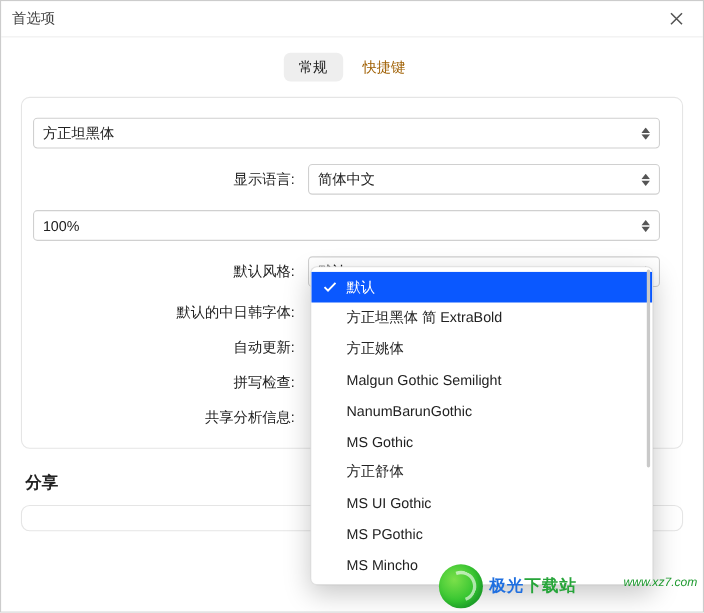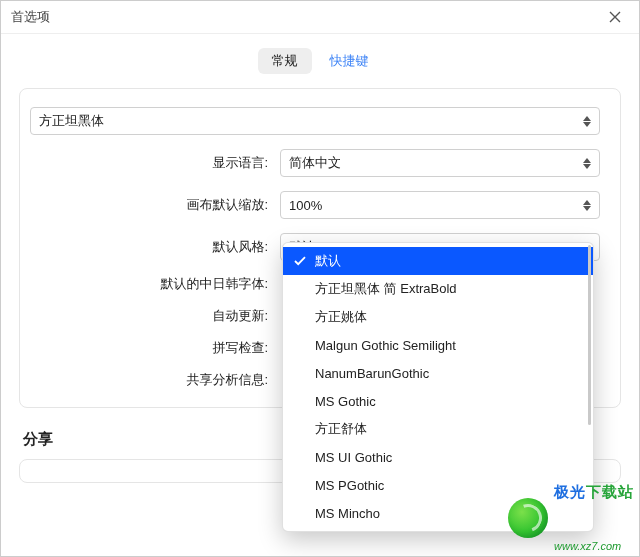--- a/index.html
+++ b/index.html
@@ -42,21 +42,21 @@
   .tabs {
     display: flex;
     justify-content: center;
     gap: 4px;
     padding: 14px 0 10px;
   }
   .tab {
     padding: 4px 14px;
     border-radius: 6px;
     font-size: 13px;
-    color: #3b82f6;
+    color: #a16207;
     cursor: default;
   }
   .tab.active {
     background: #eee;
     color: #222;
   }
   .content-scroll {
     flex: 1;
     overflow-y: auto;
     padding: 0 18px 18px;
@@ -181,21 +181,21 @@
   .wm-swirl::after{
     content:"";
     position:absolute;
     left:6px; top:6px; right:6px; bottom:6px;
     border:3px solid rgba(255,255,255,0.6);
     border-left-color:transparent;
     border-bottom-color:transparent;
     border-radius:50%;
     transform:rotate(25deg);
   }
-  .wm-text { display: flex; flex-direction: column; line-height: 1.05; gap: 42px; }
+  .wm-text { display: flex; flex-direction: row; line-height: 1.05; gap: 42px; }
   .wm-cn { font-size: 15px; font-weight: 700; color: #27a53a; letter-spacing: 1px; }
   .wm-cn .blue { color: #1f6fe0; }
   .wm-url { font-size: 11px; color: #1f9a30; font-style: italic; }
 </style>
 </head>
 <body>
 
 <div class="window">
   <div class="titlebar">
     <span>首选项</span>
@@ -237,21 +237,20 @@
                 <path d="M0 5 L4 0 L8 5 Z" fill="#555"></path>
               </svg>
             <svg viewBox="0 0 8 5">
                 <path d="M0 0 L4 5 L8 0 Z" fill="#555"></path>
               </svg>
           </span>
         </div>
       </div>
 
       <div class="row">
-        <div class="row-label">画布默认缩放:</div>
         <div class="select">
           <span>100%</span>
           <span class="caret">
             <svg viewBox="0 0 8 5">
                 <path d="M0 5 L4 0 L8 5 Z" fill="#555"></path>
               </svg>
             <svg viewBox="0 0 8 5">
                 <path d="M0 0 L4 5 L8 0 Z" fill="#555"></path>
               </svg>
           </span>

